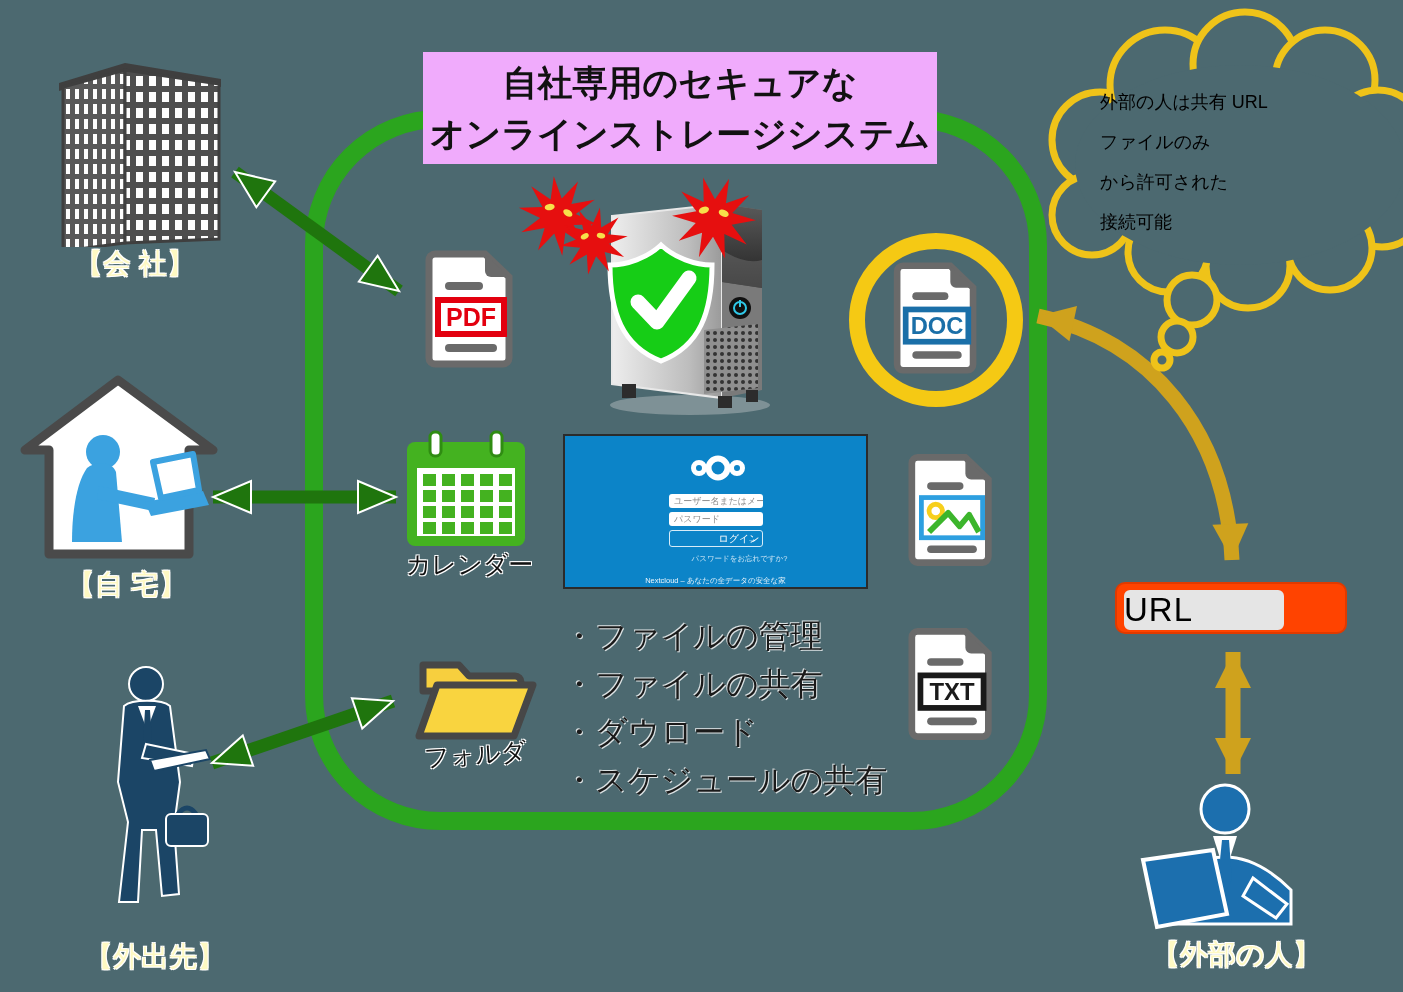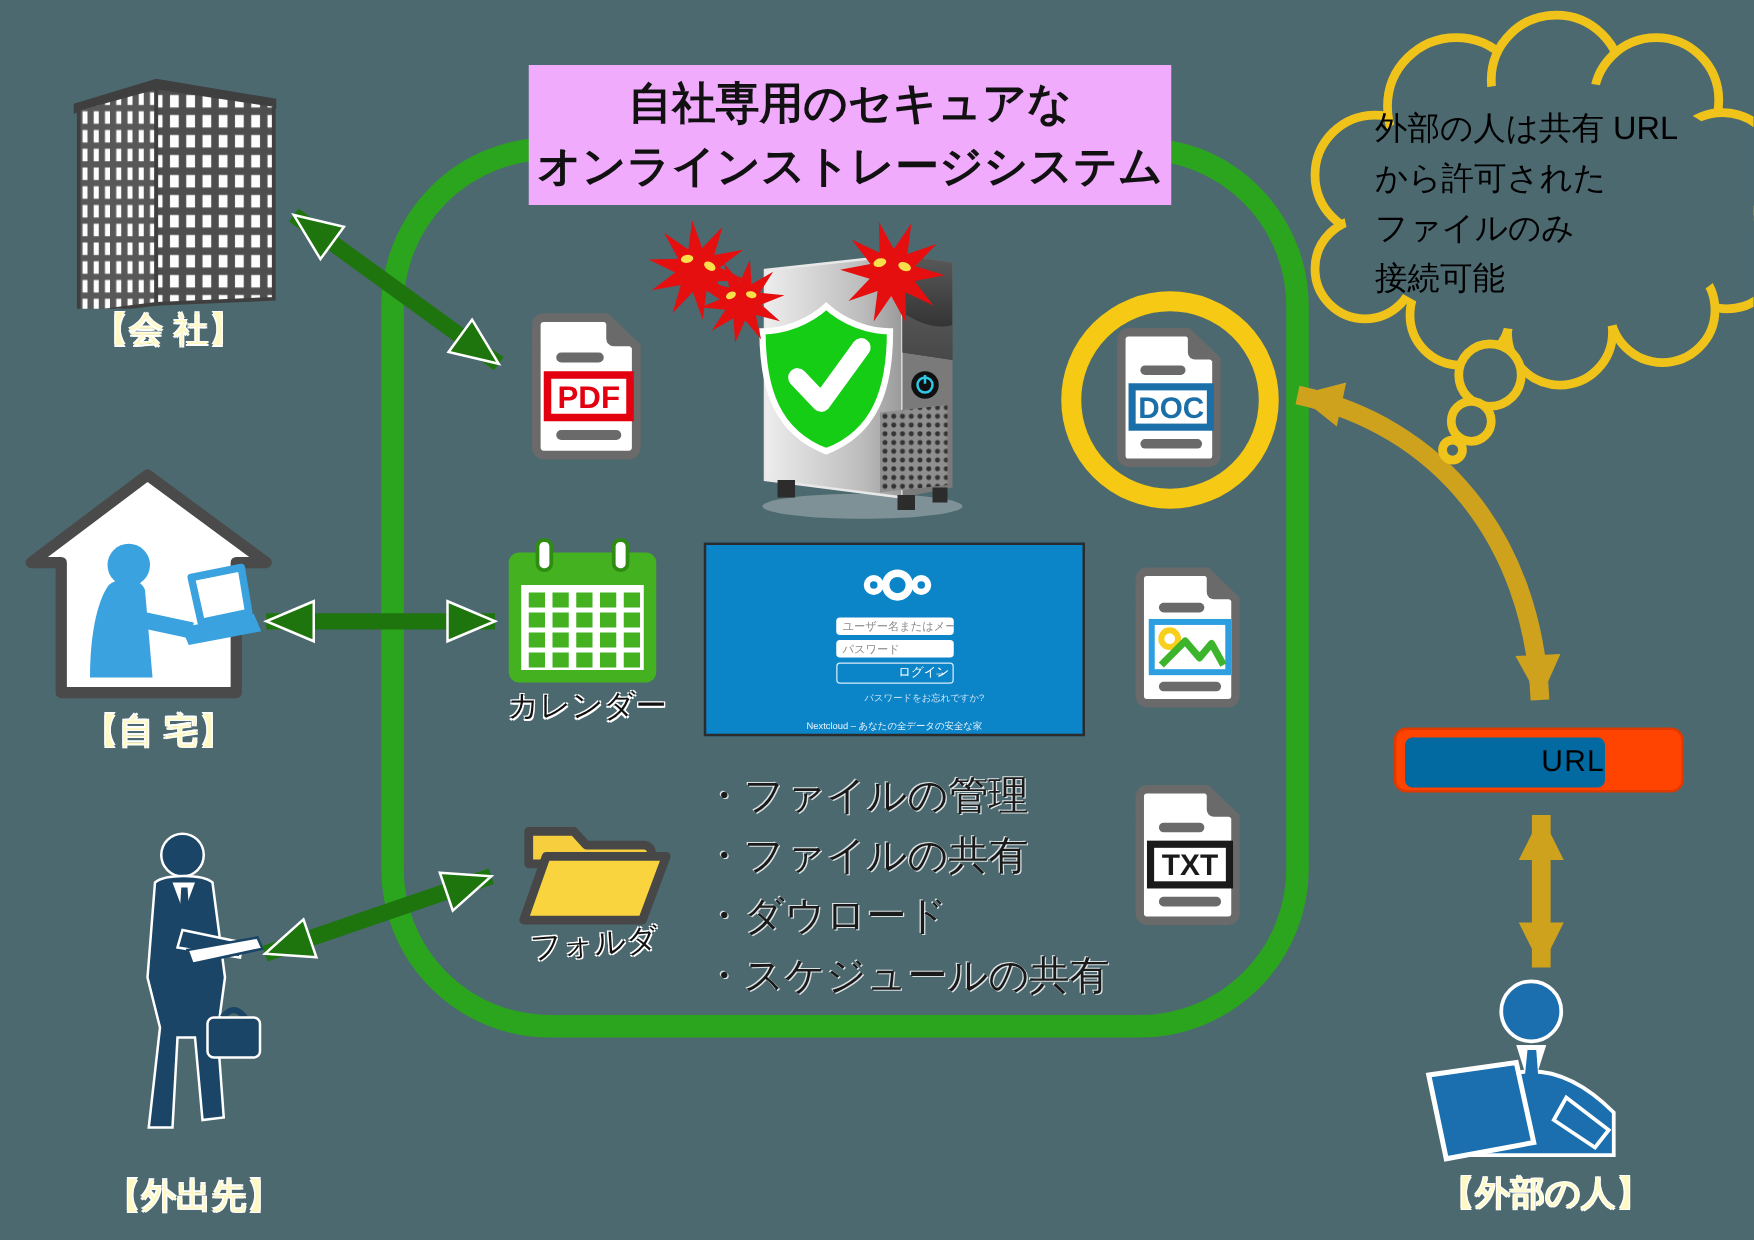--- a/index.html
+++ b/index.html
@@ -18,21 +18,21 @@
   #title-box{
     left:423px;top:52px;width:514px;height:112px;background:#f0abfc;
     z-index:4;text-align:center;color:#111;
     font-weight:bold;font-size:35px;line-height:51px;padding-top:5px;box-sizing:border-box;
   }
   
   #overlay{left:0;top:0;z-index:6;pointer-events:none;}
   
   #cloud-text{
     left:1100px;top:82px;width:290px;z-index:7;color:#000;
-    font-size:26px;line-height:40px;white-space:nowrap;
+    font-size:18px;line-height:40px;white-space:nowrap;
   }
   
   .loc-label{
     font-size:28px;color:#fef9c3;z-index:3;white-space:nowrap;
     text-shadow:-1px -1px 0 #fff,1px -1px 0 #fff,-1px 1px 0 #fff,1px 1px 0 #fff;
   }
   
   .cap{
     font-size:25px;color:#111;z-index:3;white-space:nowrap;
     text-shadow:-1px -1px 0 #fff,1px -1px 0 #fff,-1px 1px 0 #fff,1px 1px 0 #fff;
@@ -49,24 +49,24 @@
   #doc-circle{
     left:849px;top:233px;width:174px;height:174px;box-sizing:border-box;
     border:16px solid #F5C914;border-radius:50%;z-index:2;
   }
   
   #url-badge{
     left:1115px;top:582px;width:232px;height:52px;box-sizing:border-box;
     background:#FF4300;border:2px solid #E03A00;border-radius:10px;z-index:3;
   }
   #url-badge .white{
-    position:absolute;left:5px;top:4px;width:160px;height:40px;background:#0369a1;
+    position:absolute;left:5px;top:4px;width:160px;height:40px;background:#e5e5e5;
     border:2px solid #FF4300;border-radius:8px;
-    display:flex;align-items:center;justify-content:flex-end;
-    font-size:24px;color:#000;letter-spacing:1px;
+    display:flex;align-items:center;justify-content:flex-start;
+    font-size:33px;color:#000;letter-spacing:1px;
   }
   
   #login{
     left:563px;top:434px;width:305px;height:155px;background:#0C84C8;
     border:2px solid #2b2b2b;box-sizing:border-box;z-index:3;
   }
   #login .logo{position:absolute;left:122px;top:18px;}
   .nc-input{
     position:absolute;left:104px;width:94px;height:14px;background:#fff;border-radius:3px;
     font-size:9px;line-height:14px;color:#8a8a8a;padding-left:5px;box-sizing:border-box;
@@ -281,22 +281,22 @@
 </div>
 
 <div class="abs" id="url-badge">
   <div class="white">
       <span>URL</span>
     </div>
 </div>
 
 <div class="abs" id="cloud-text">
   <div>外部の人は共有 URL</div>
+  <div>ファイルのみ</div>
   <div>から許可された</div>
-  <div>ファイルのみ</div>
   <div>接続可能</div>
 </div>
 
 <svg class="abs" id="overlay" width="1403" height="992" viewBox="0 0 1403 992">
   <defs>
     <marker id="mg" markerUnits="userSpaceOnUse" markerWidth="44" markerHeight="38" refX="41" refY="19" orient="auto-start-reverse">
       <path d="M3,3 L41,19 L3,35 Z" fill="#1F750D" stroke="#ffffff" stroke-width="2"></path>
     </marker>
     <marker id="mk" markerUnits="userSpaceOnUse" markerWidth="42" markerHeight="40" refX="38" refY="20" orient="auto-start-reverse">
       <path d="M2,2 L38,20 L2,38 Z" fill="#CFA21D"></path>

